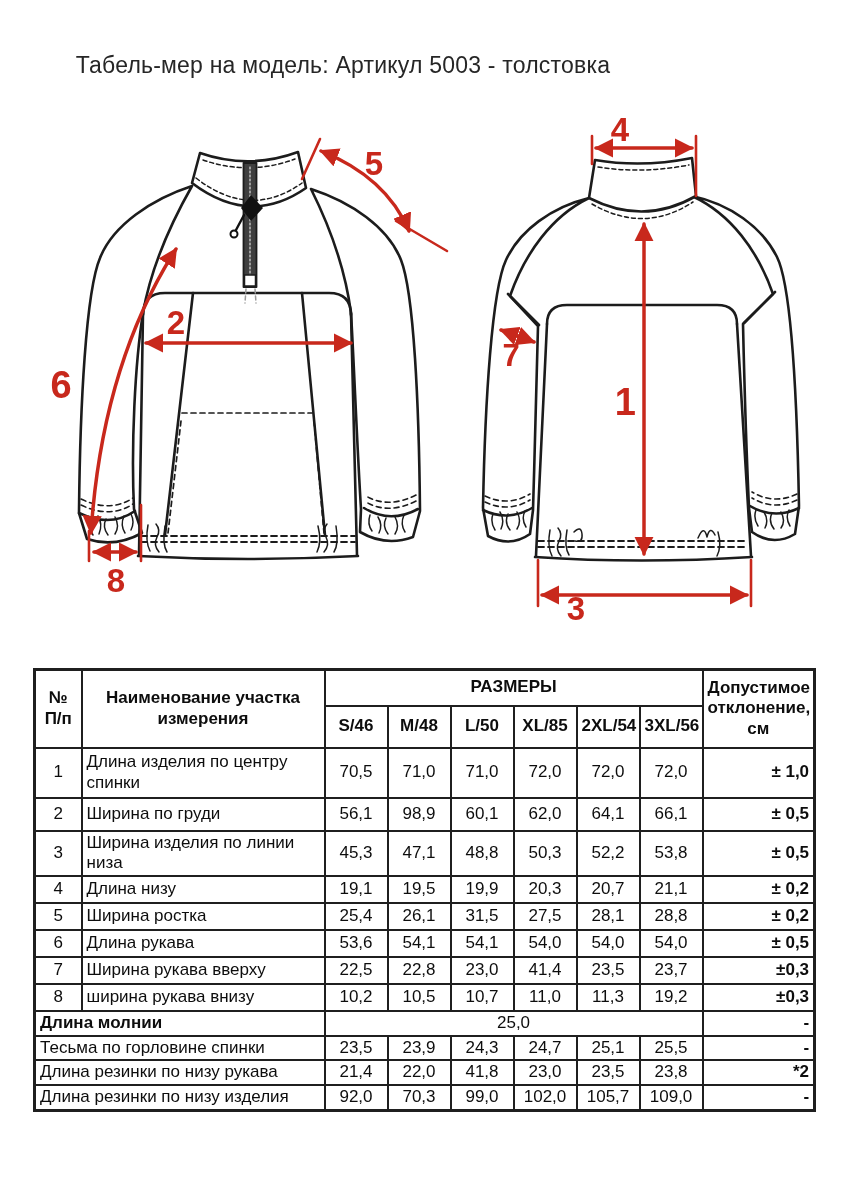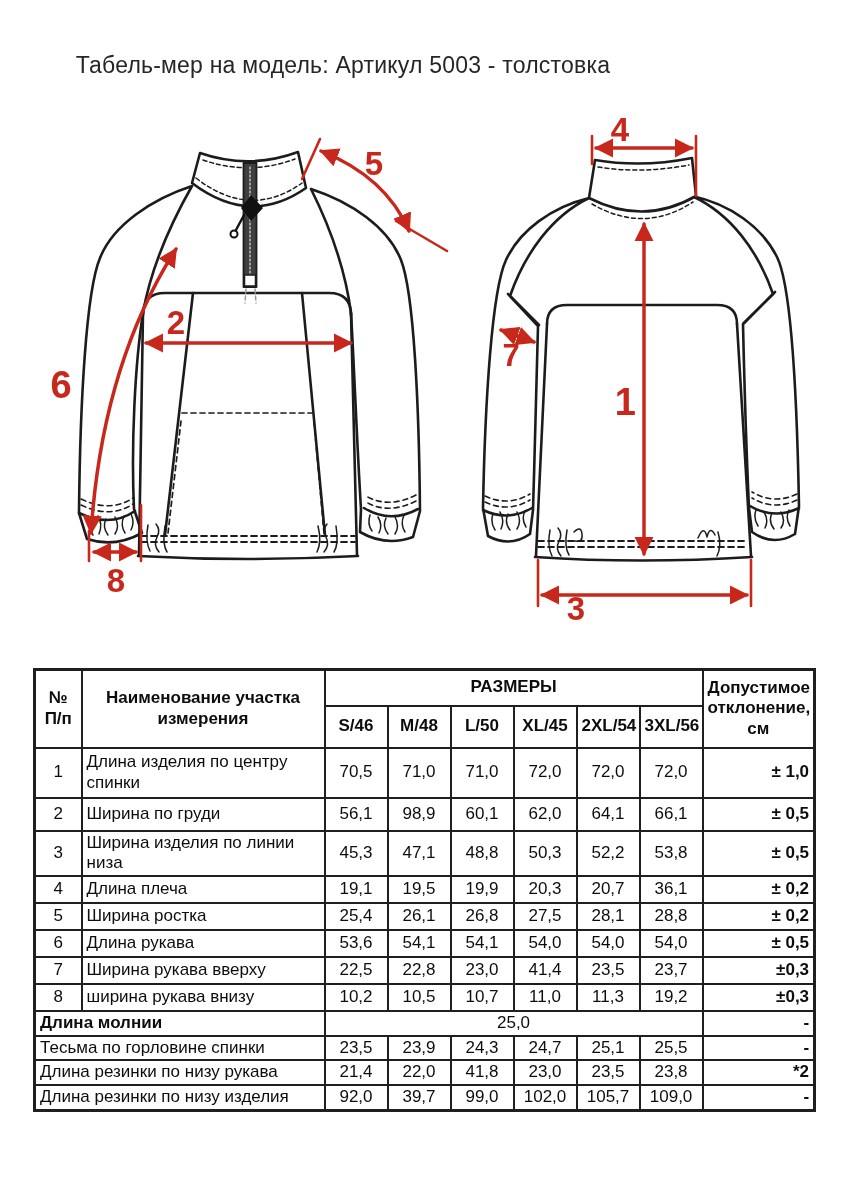--- a/index.html
+++ b/index.html
@@ -221,21 +221,21 @@
         <span>П/п</span>
       </th>
       <th class="h-name" rowspan="2">Наименование участка измерения</th>
       <th class="h-sizes" colspan="6">РАЗМЕРЫ</th>
       <th class="h-tol" rowspan="2">Допустимое отклонение, см</th>
     </tr>
     <tr class="hrow2">
       <th class="h-sizes">S/46</th>
       <th class="h-sizes">M/48</th>
       <th class="h-sizes">L/50</th>
-      <th class="h-sizes">XL/45</th>
+      <th class="h-sizes">XL/85</th>
       <th class="h-sizes">2XL/54</th>
       <th class="h-sizes">3XL/56</th>
     </tr>
   </thead>
   <tbody>
       <tr>
         <td class="c-num">1</td>
         <td class="c-name">Длина изделия по центру спинки</td>
         <td class="c-val">70,5</td>
         <td class="c-val">71,0</td>
@@ -262,35 +262,35 @@
         <td class="c-val">45,3</td>
         <td class="c-val">47,1</td>
         <td class="c-val">48,8</td>
         <td class="c-val">50,3</td>
         <td class="c-val">52,2</td>
         <td class="c-val">53,8</td>
         <td class="c-tol">± 0,5</td>
       </tr>
       <tr>
         <td class="c-num">4</td>
-        <td class="c-name">Длина плеча</td>
+        <td class="c-name">Длина низу</td>
         <td class="c-val">19,1</td>
         <td class="c-val">19,5</td>
         <td class="c-val">19,9</td>
         <td class="c-val">20,3</td>
         <td class="c-val">20,7</td>
-        <td class="c-val">36,1</td>
+        <td class="c-val">21,1</td>
         <td class="c-tol">± 0,2</td>
       </tr>
       <tr>
         <td class="c-num">5</td>
         <td class="c-name">Ширина ростка</td>
         <td class="c-val">25,4</td>
         <td class="c-val">26,1</td>
-        <td class="c-val">26,8</td>
+        <td class="c-val">31,5</td>
         <td class="c-val">27,5</td>
         <td class="c-val">28,1</td>
         <td class="c-val">28,8</td>
         <td class="c-tol">± 0,2</td>
       </tr>
       <tr>
         <td class="c-num">6</td>
         <td class="c-name">Длина рукава</td>
         <td class="c-val">53,6</td>
         <td class="c-val">54,1</td>
@@ -343,21 +343,21 @@
         <td class="c-val">22,0</td>
         <td class="c-val">41,8</td>
         <td class="c-val">23,0</td>
         <td class="c-val">23,5</td>
         <td class="c-val">23,8</td>
         <td class="c-tol">*2</td>
       </tr>
       <tr>
         <td class="c-name" colspan="2">Длина резинки по низу изделия</td>
         <td class="c-val">92,0</td>
-        <td class="c-val">39,7</td>
+        <td class="c-val">70,3</td>
         <td class="c-val">99,0</td>
         <td class="c-val">102,0</td>
         <td class="c-val">105,7</td>
         <td class="c-val">109,0</td>
         <td class="c-tol">-</td>
       </tr>
     </tbody>
 </table>
 
 </body></html>

